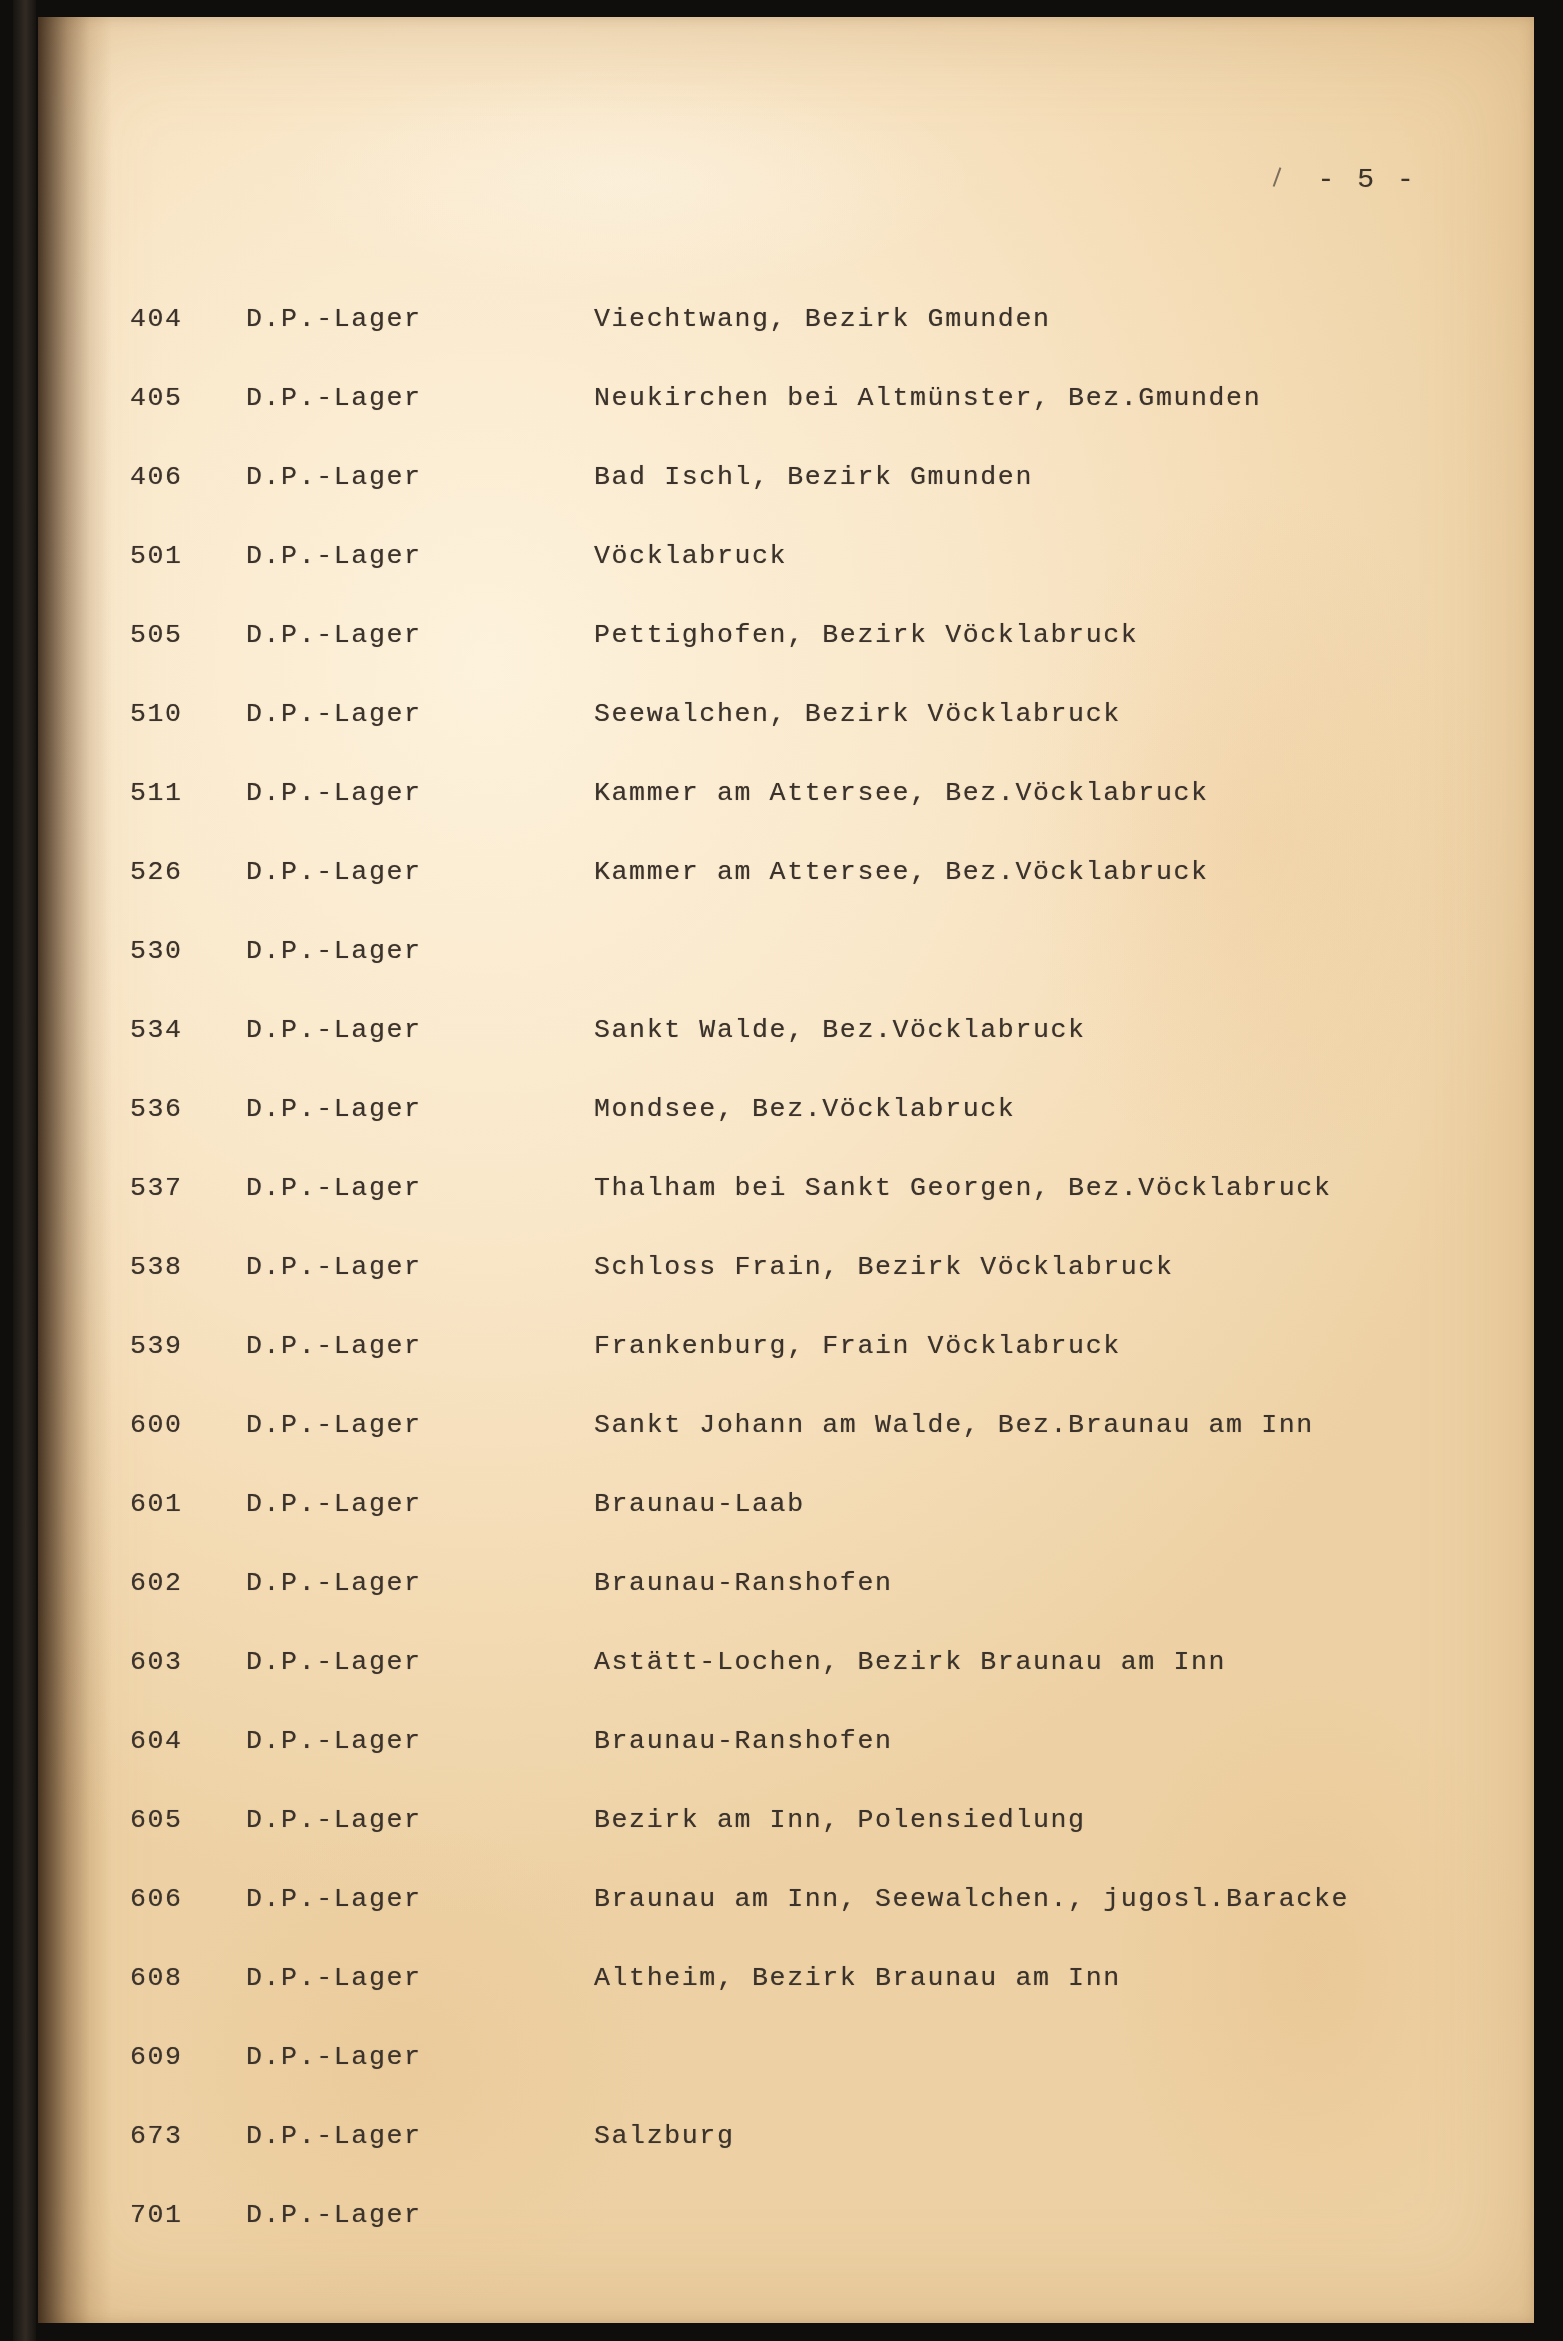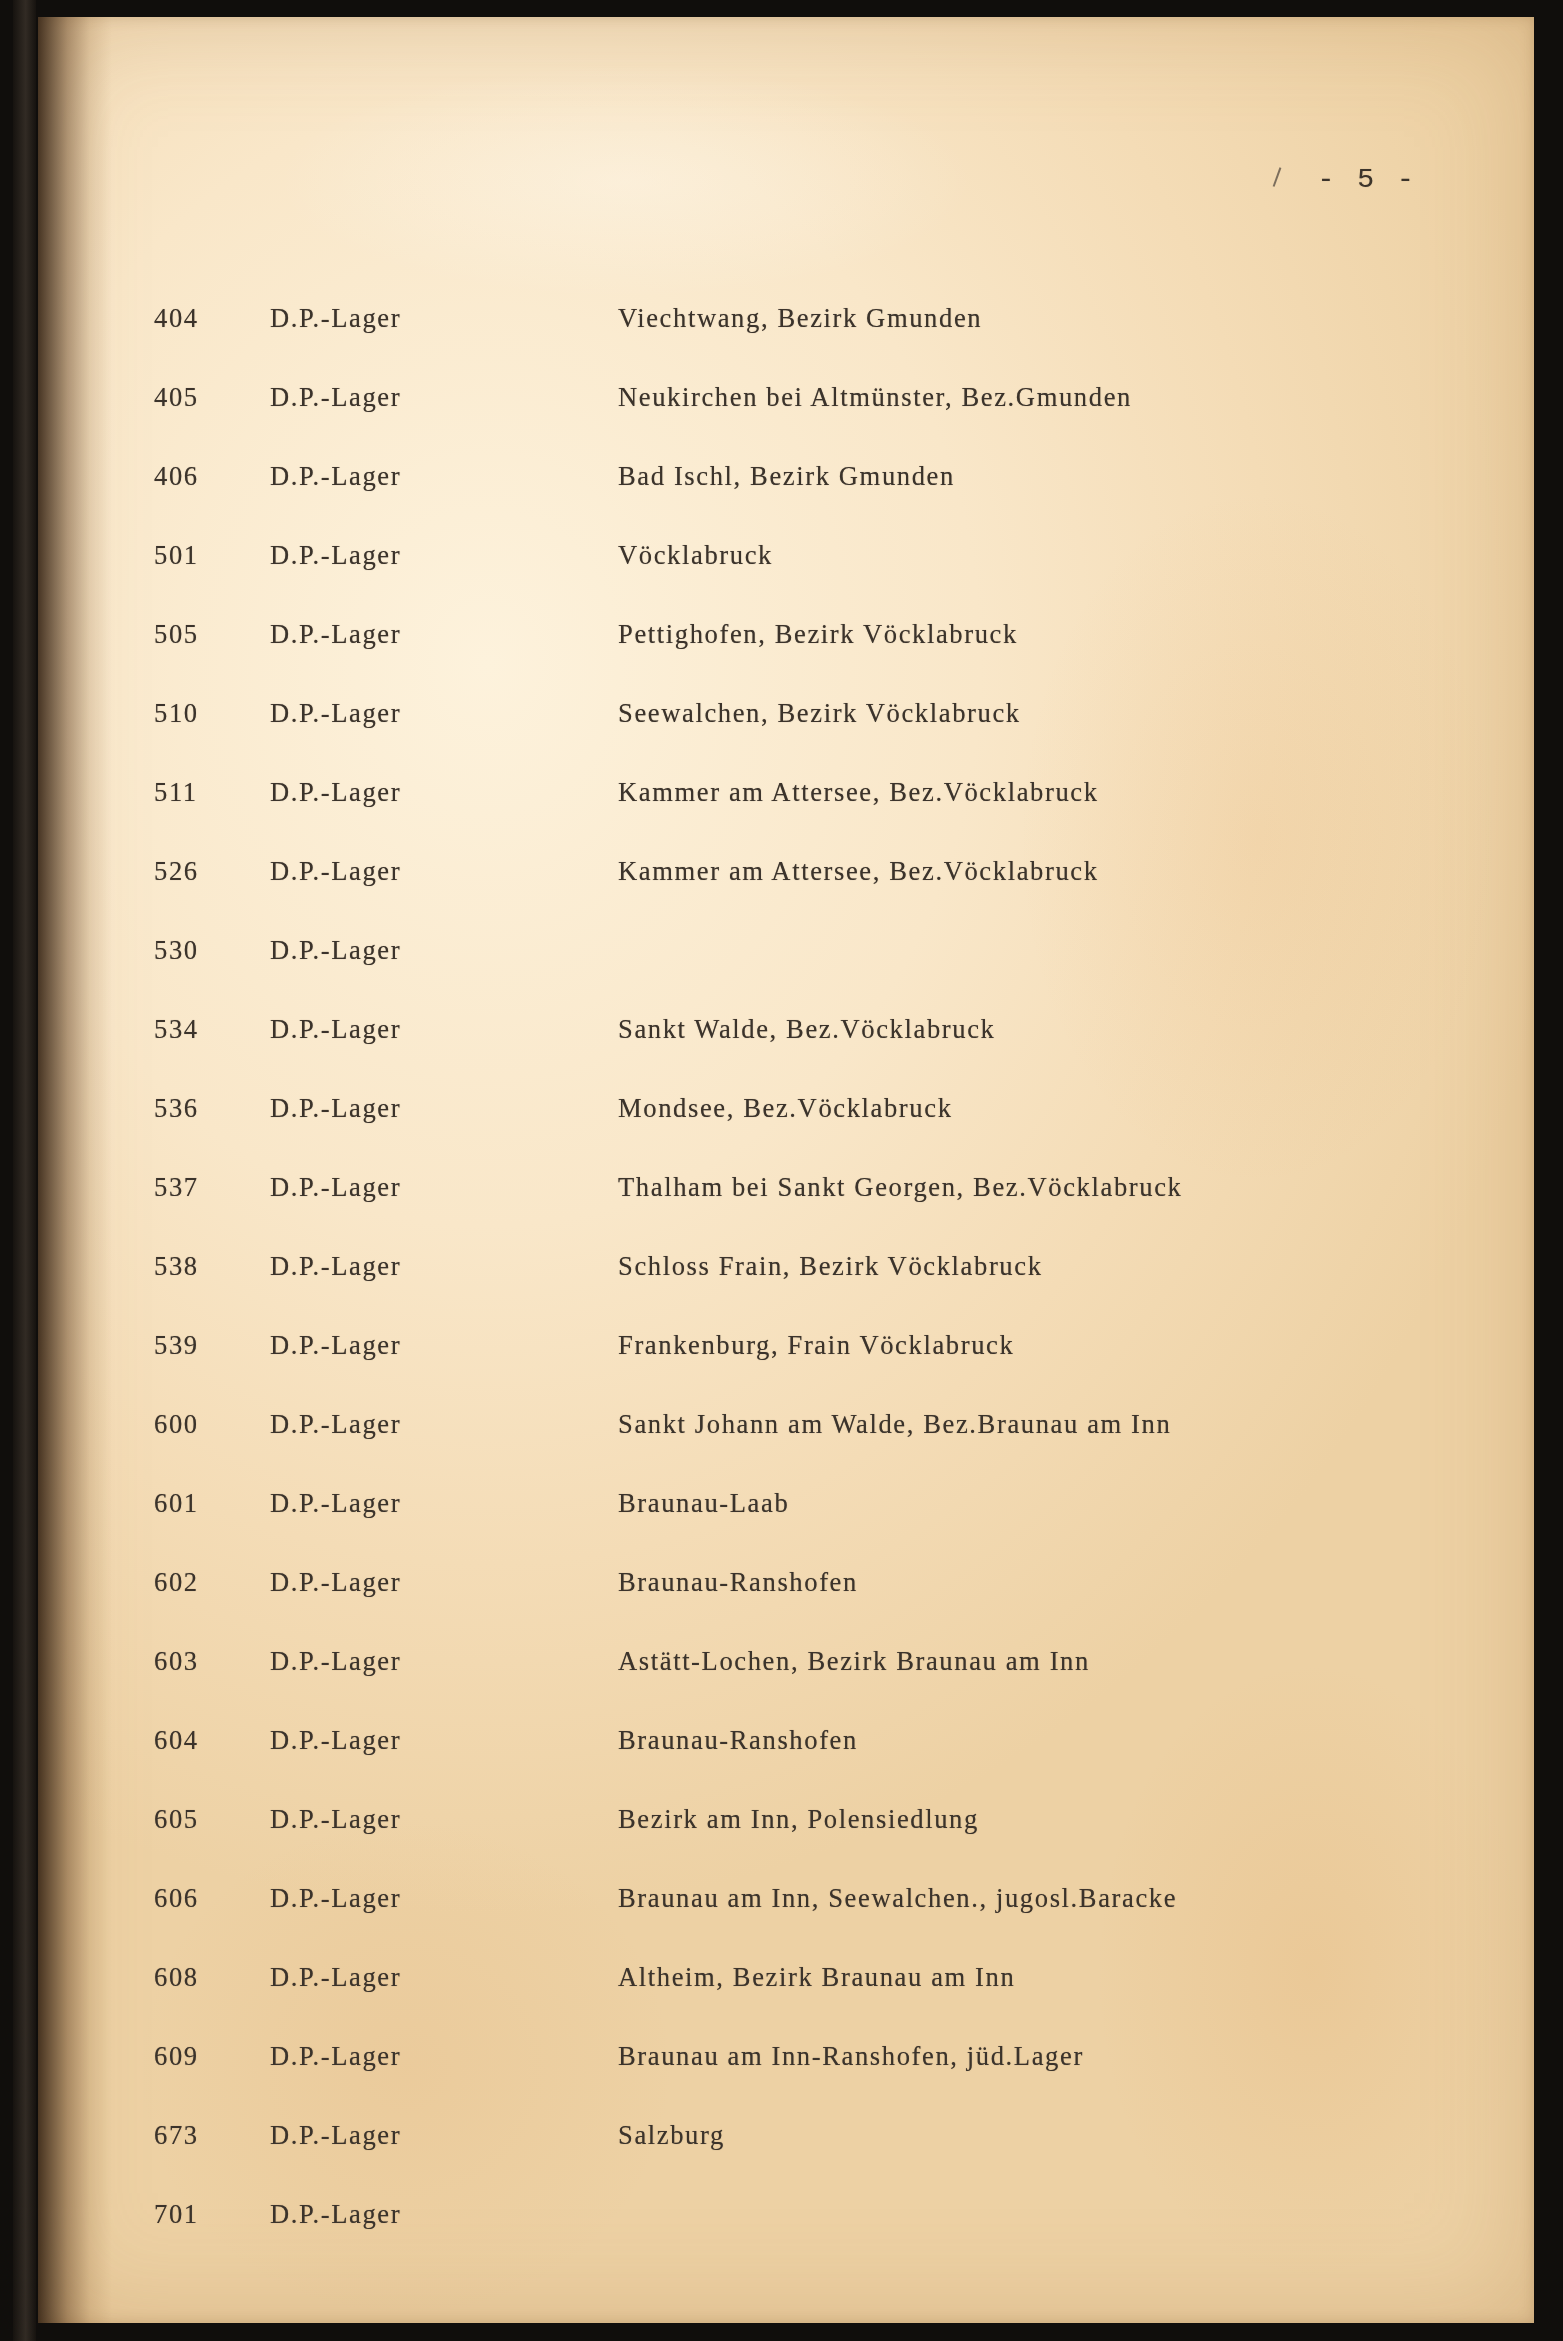--- a/index.html
+++ b/index.html
@@ -98,27 +98,26 @@
   .camp-rows {
     position: absolute;
     left: 0;
     top: 262px;
     width: 100%;
   }
   .camp-row {
     display: flex;
     align-items: center;
     height: 79px;
-    padding-left: 116px;
+    padding-left: 92px;
     font-size: 26.6px;
     letter-spacing: 1.6px;
     color: #3b332b;
     text-shadow: 0 0 0.8px rgba(55,45,35,0.5);
     white-space: pre;
-    font-family: Liberation Serif, serif;
   }
   .camp-number   { width: 116px; flex: 0 0 auto; }
   .camp-type     { width: 348px; flex: 0 0 auto; }
   .camp-location { flex: 1 1 auto; }
 </style>
 </head>
 <body>
 
 <div class="spine-sliver"></div>
 
@@ -261,21 +260,20 @@
 
   <div class="camp-row">
     <span class="camp-number">608</span>
     <span class="camp-type">D.P.-Lager</span>
     <span class="camp-location">Altheim, Bezirk Braunau am Inn</span>
   </div>
 
   <div class="camp-row">
     <span class="camp-number">609</span>
     <span class="camp-type">D.P.-Lager</span>
-    <span class="camp-location">Braunau am Inn-Ranshofen, jüd.Lager</span>
   </div>
 
   <div class="camp-row">
     <span class="camp-number">673</span>
     <span class="camp-type">D.P.-Lager</span>
     <span class="camp-location">Salzburg</span>
   </div>
 
   <div class="camp-row">
     <span class="camp-number">701</span>

